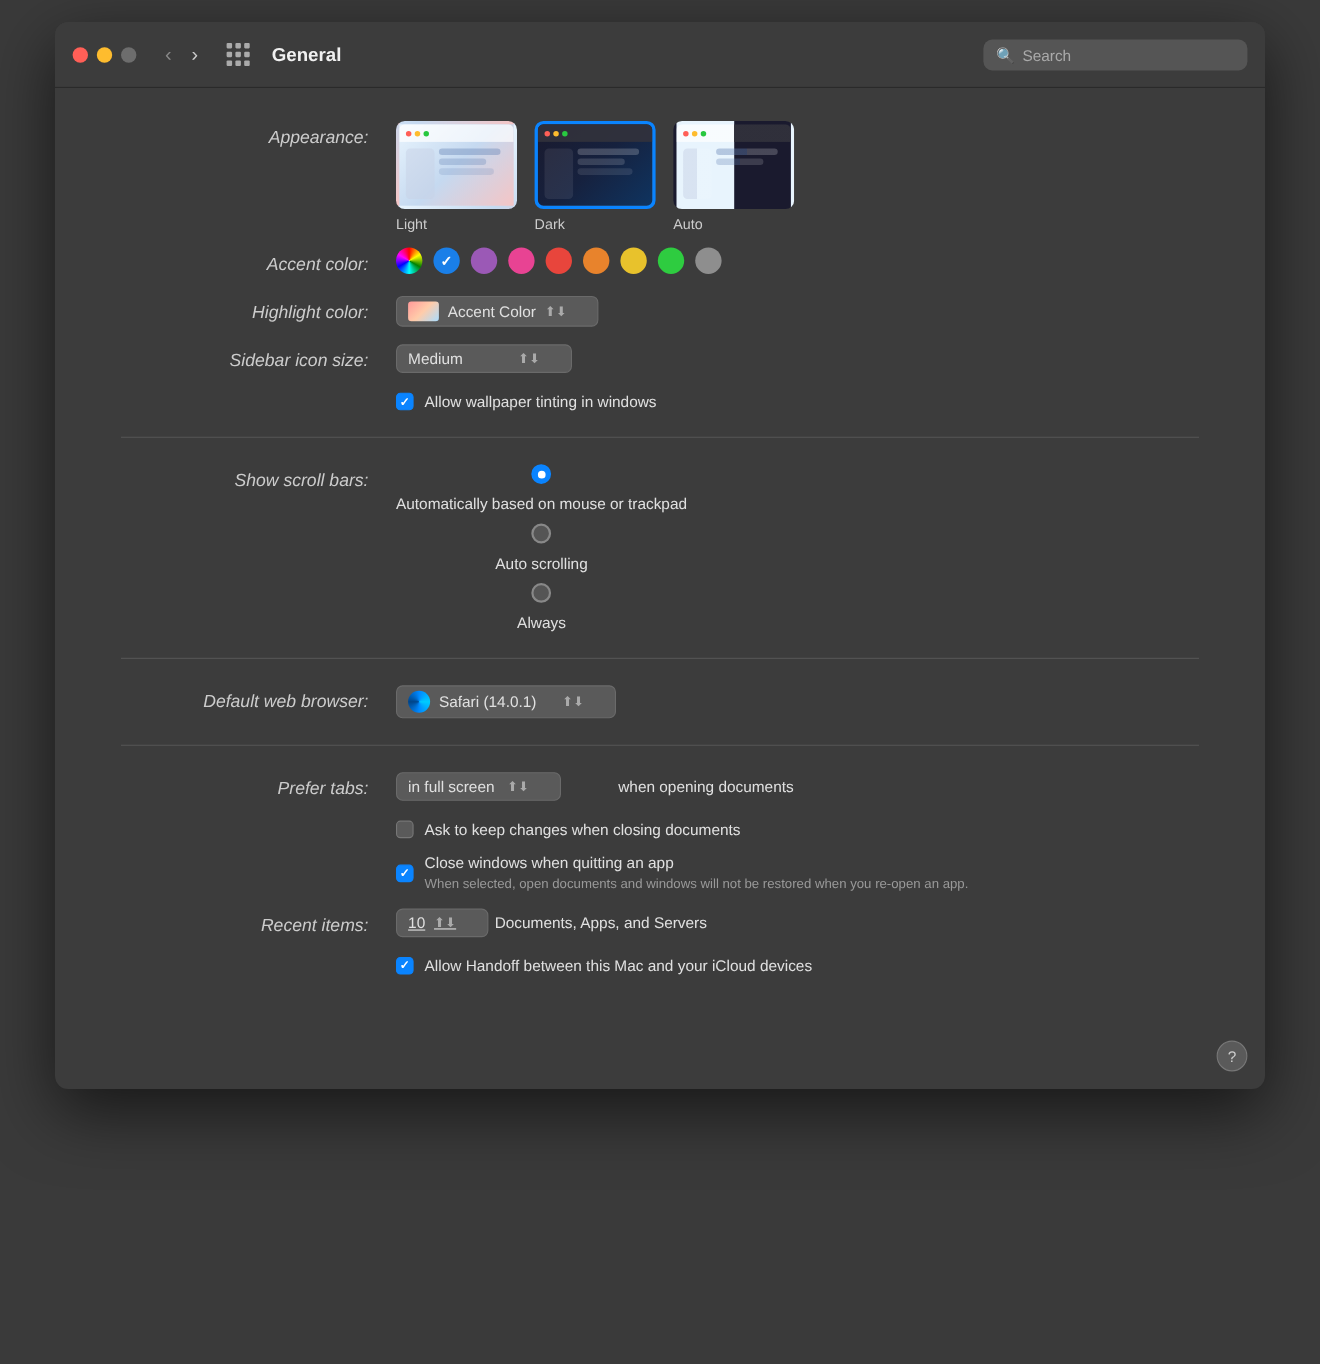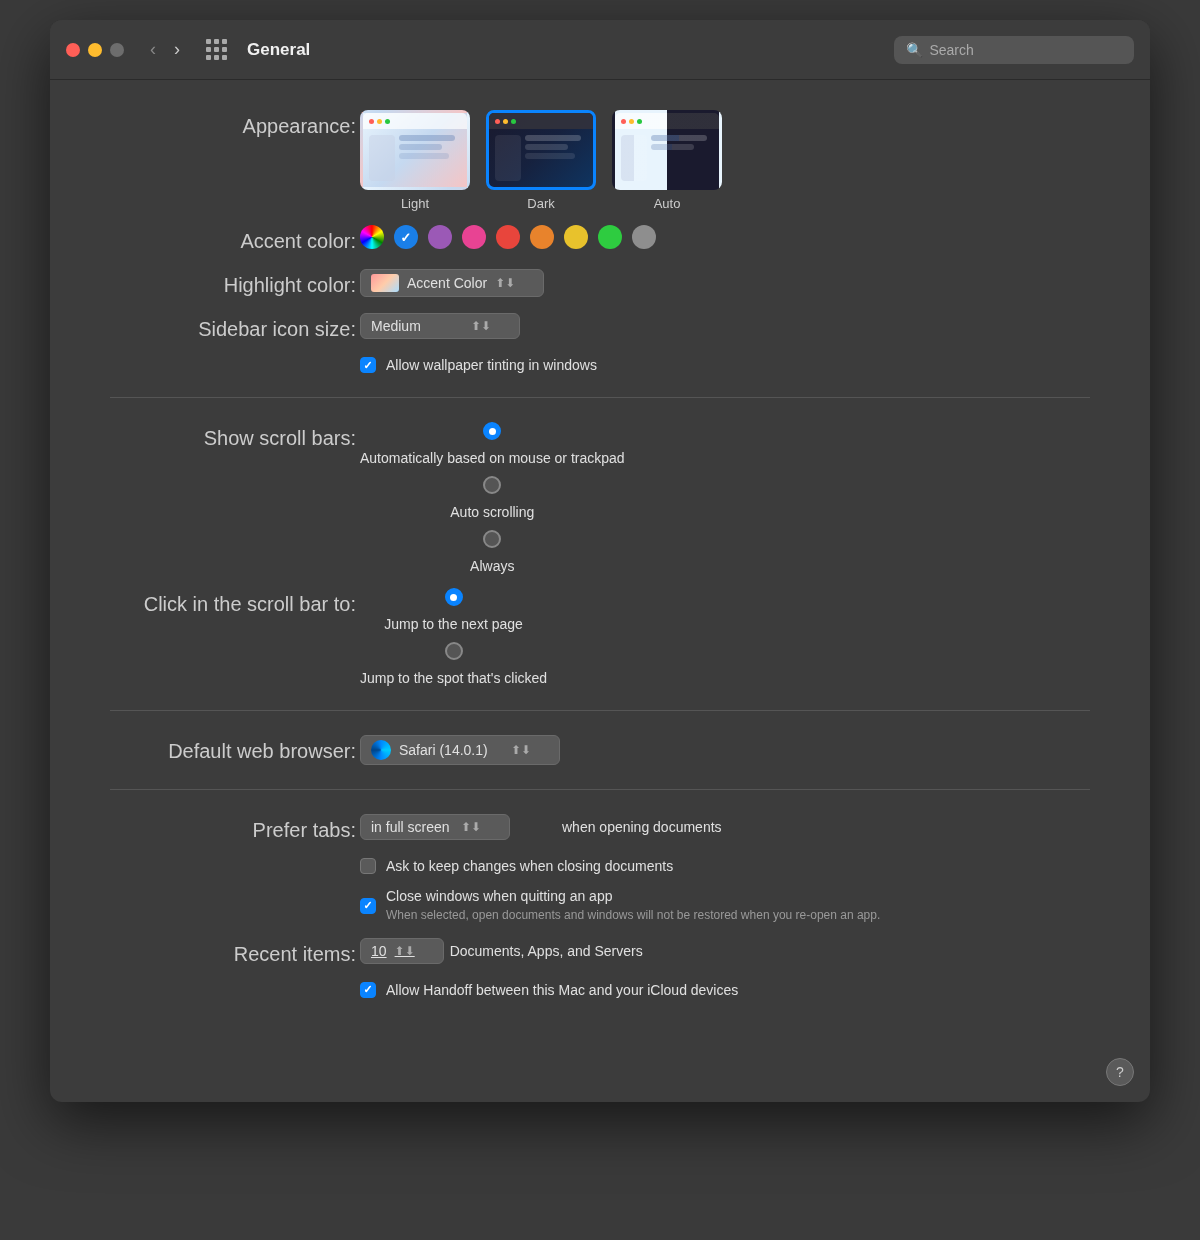--- a/index.html
+++ b/index.html
@@ -121,44 +121,44 @@
 
     
     .setting-row {
       display: flex;
       align-items: flex-start;
       margin-bottom: 14px;
     }
     .setting-label {
       text-align: right;
       min-width: 250px;
-      padding-right: 4px;
-      font-size: 20px;
+      padding-right: 25px;
+      font-size: 16px;
       color: #ccc;
       line-height: 28px;
       padding-top: 2px;
+      font-style: italic;
     }
     .setting-control {
       flex: 1;
       display: flex;
       align-items: center;
       flex-wrap: wrap;
       gap: 6px;
     }
 
     
     .appearance-thumbs {
       display: flex;
       gap: 16px;
       align-items: flex-end;
     }
     .appearance-option {
       display: flex;
       flex-direction: column;
-      align-items: center;
       gap: 6px;
       cursor: pointer;
     }
     .appearance-thumb {
       width: 110px;
       height: 80px;
       border-radius: 8px;
       overflow: hidden;
       position: relative;
       border: 3px solid transparent;
@@ -589,35 +589,20 @@
               <span class="radio-label">Auto scrolling</span>
             </div>
             <div class="radio-row">
               <div class="radio unselected"></div>
               <span class="radio-label">Always</span>
             </div>
           </div>
         </div>
       </div>
 
-      <div class="setting-row">
-        <div class="setting-label">Click in the scroll bar to:</div>
-        <div class="setting-control">
-          <div class="radio-group">
-            <div class="radio-row">
-              <div class="radio selected"></div>
-              <span class="radio-label">Jump to the next page</span>
-            </div>
-            <div class="radio-row">
-              <div class="radio unselected"></div>
-              <span class="radio-label">Jump to the spot that's clicked</span>
-            </div>
-          </div>
-        </div>
-      </div>
     </div>
 
     <hr class="divider">
 
     <div class="section">
       <div class="setting-row">
         <div class="setting-label">Default web browser:</div>
         <div class="setting-control">
           <div class="dropdown-wrapper">
             <div class="dropdown" style="min-width:200px; display:flex; align-items:center; gap:8px;">

